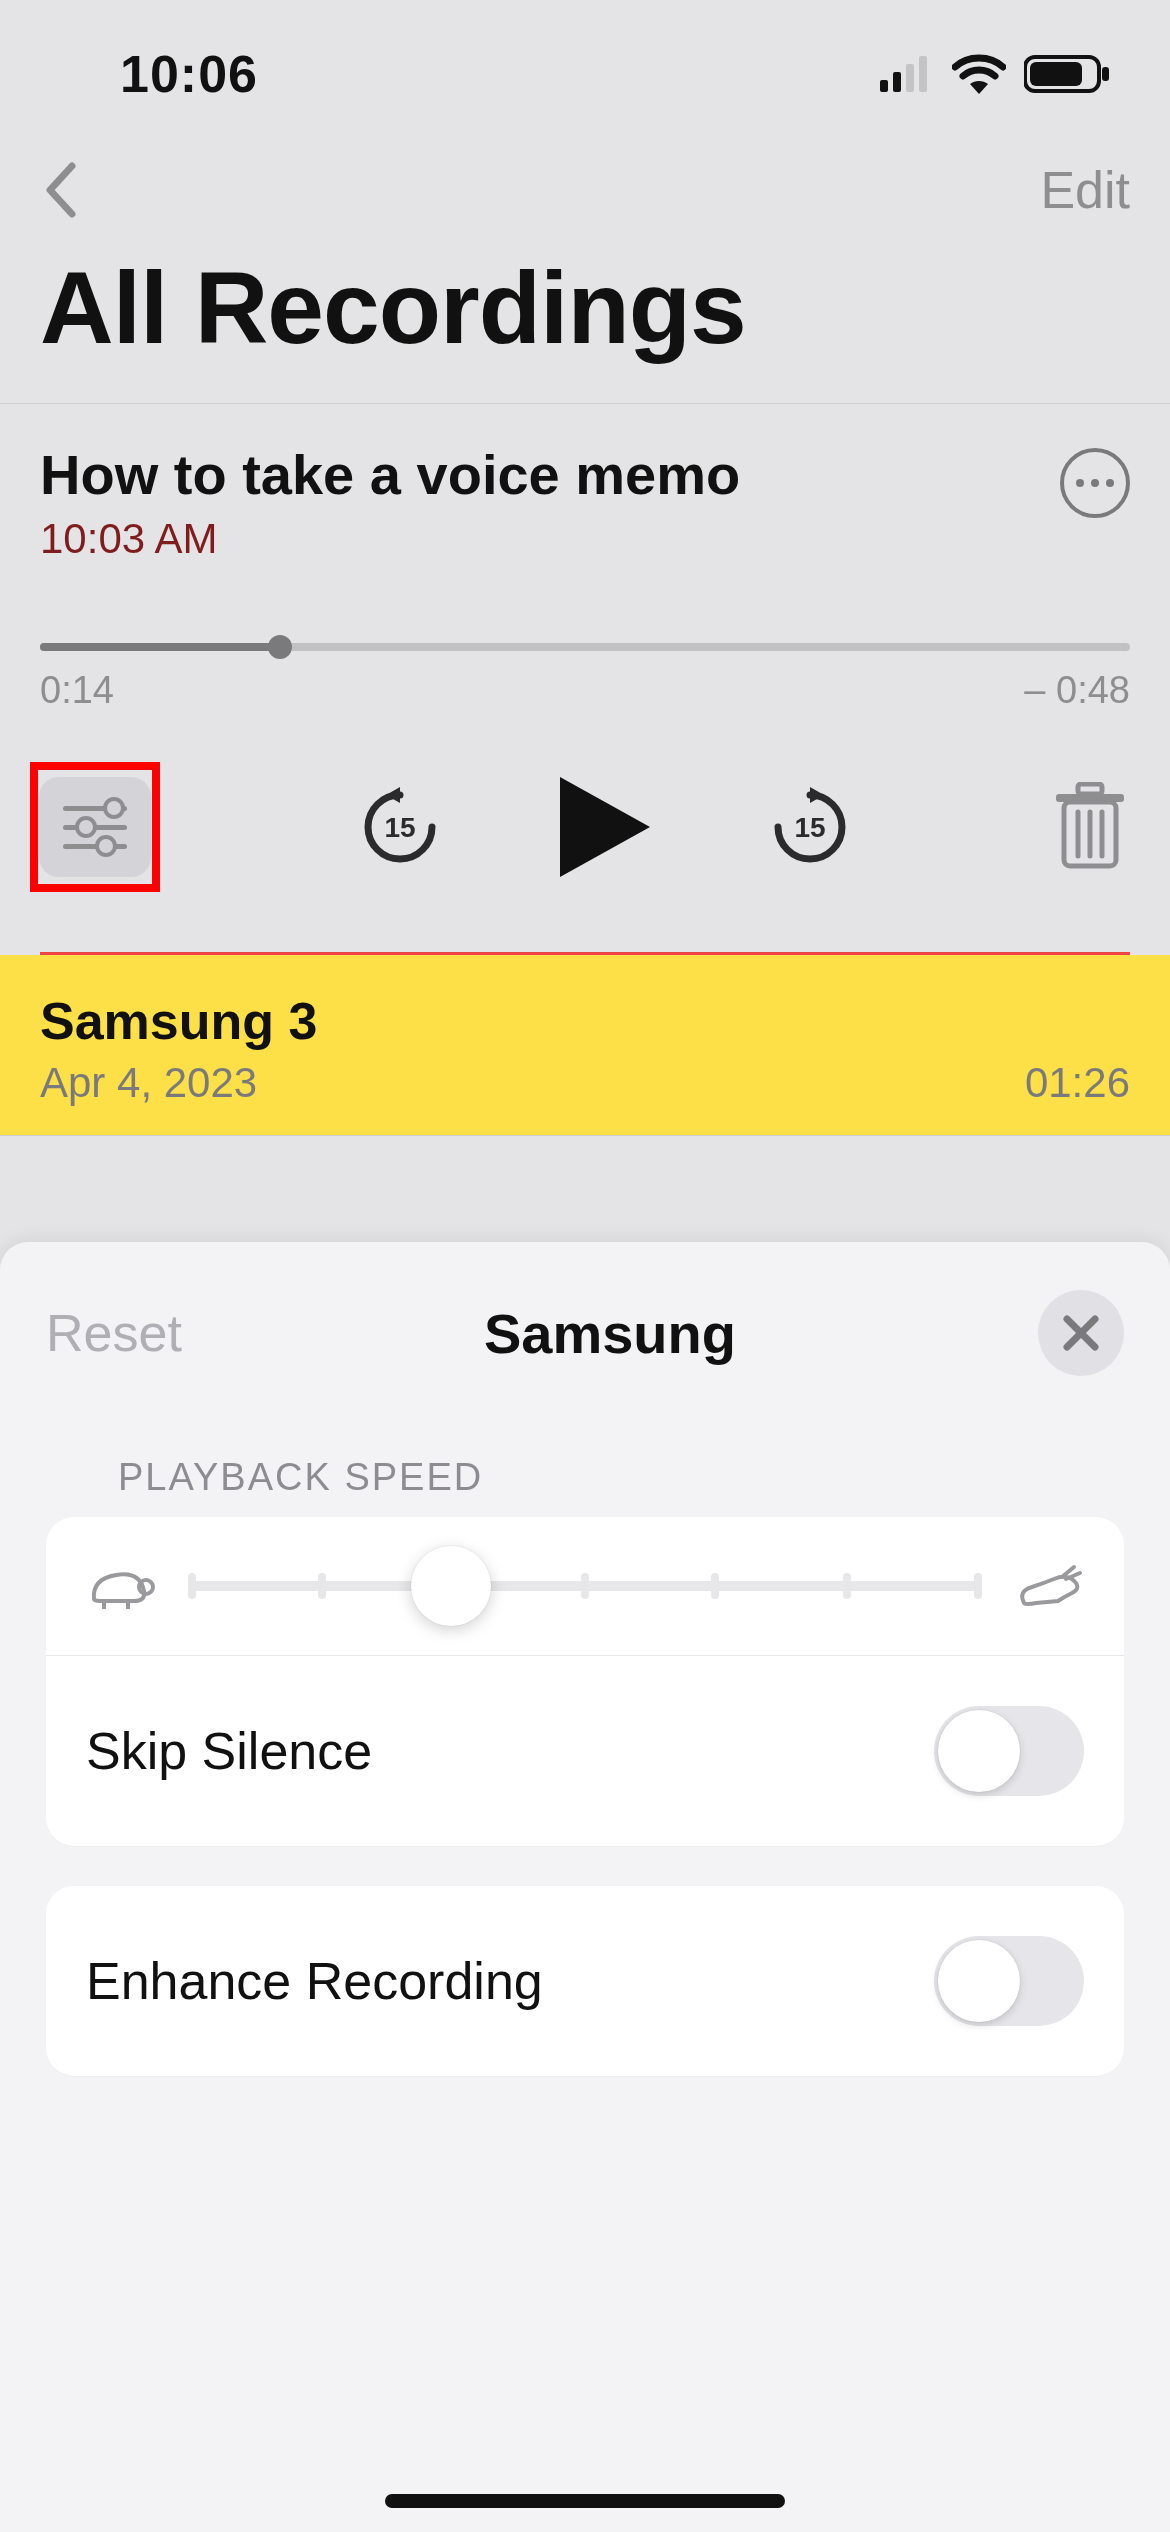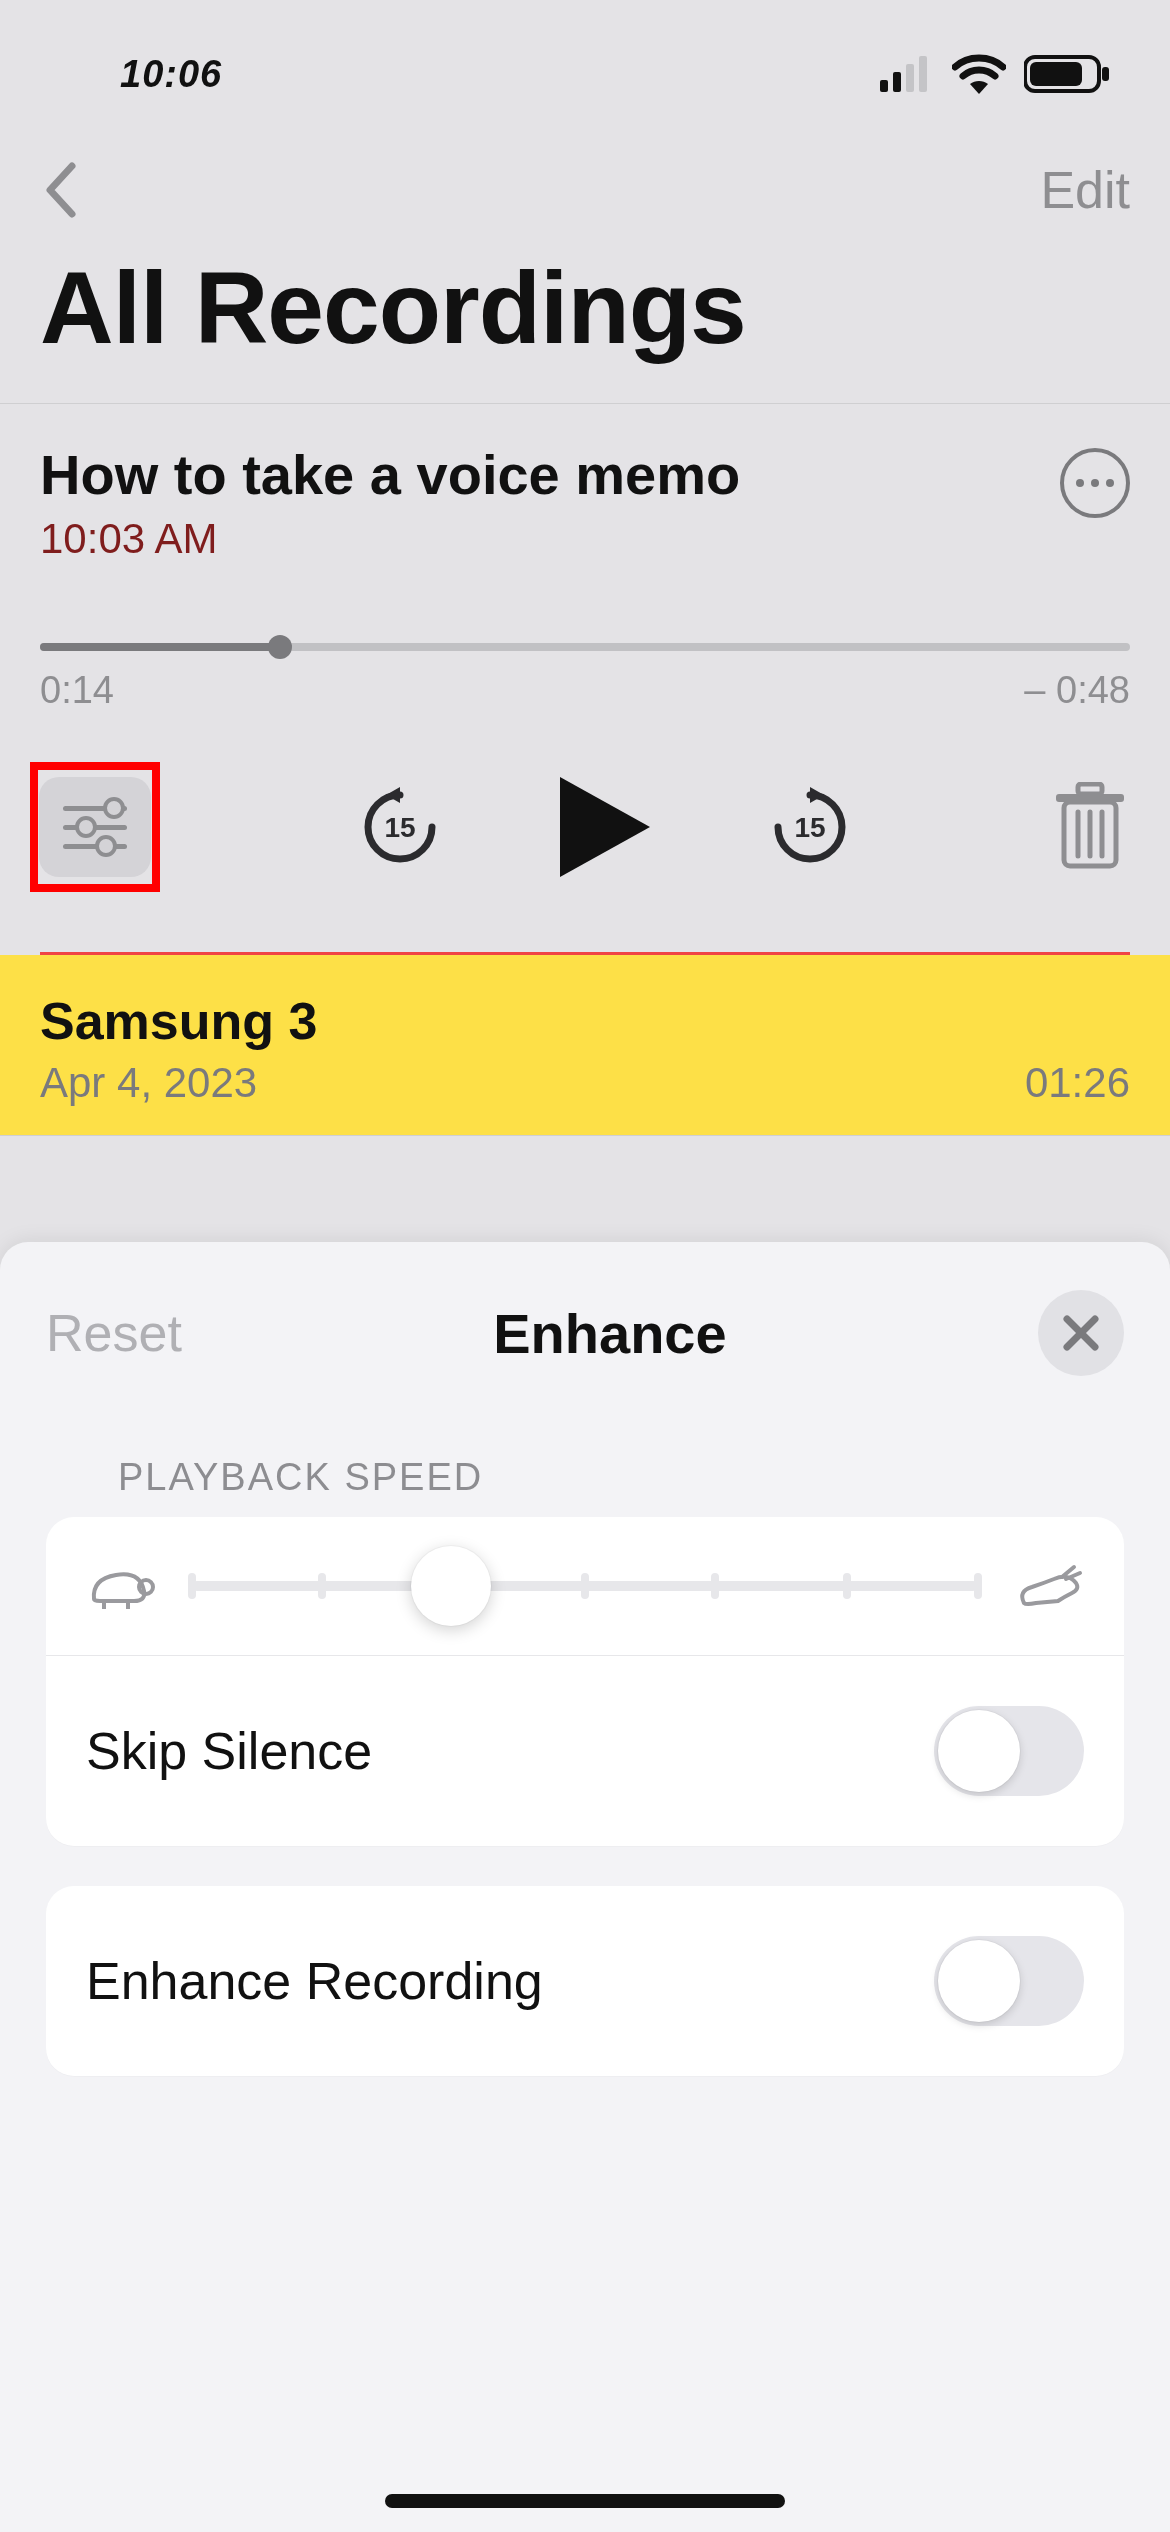--- a/index.html
+++ b/index.html
@@ -1,21 +1,21 @@
 <!DOCTYPE html>
 <html><head>
   <meta charset="utf-8">
   <style>
     * { box-sizing: border-box; margin: 0; padding: 0; }
     html, body { width: 1170px; height: 2532px; font-family: -apple-system, "Helvetica Neue", Helvetica, Arial, sans-serif; background: #e4e3e6; color: #111; }
     .screen { position: relative; width: 1170px; height: 2532px; background: #e4e3e6; overflow: hidden; }
 
     
     .statusbar { display: flex; align-items: center; justify-content: space-between; padding: 28px 50px 0 120px; height: 120px; }
-    .sb-time { font-size: 38px; font-weight: 600; letter-spacing: 1px; font-style: italic; }
+    .sb-time { font-size: 52px; font-weight: 600; letter-spacing: 1px; }
     .sb-icons { display: flex; align-items: center; gap: 18px; margin-right: 10px; }
 
     
     .navrow { display: flex; align-items: center; justify-content: space-between; padding: 40px 40px 30px 40px; }
     .back-chevron { width: 40px; height: 60px; }
     .edit-btn { font-size: 52px; color: #8e8e91; }
 
     
     .page-title { font-size: 102px; font-weight: 700; padding: 0 40px 36px 40px; letter-spacing: -1px; border-bottom: 1px solid #cfcfd1; }
 
@@ -185,21 +185,21 @@
     <div class="li-title">Samsung 3</div>
     <div class="li-sub">
       <span>Apr 4, 2023</span>
       <span>01:26</span>
     </div>
   </div>
 
   <div class="sheet">
     <div class="sheet-header">
       <div class="reset-btn">Reset</div>
-      <div class="sheet-title">Enhance</div>
+      <div class="sheet-title">Samsung</div>
       <div class="close-circle">
         <svg viewBox="0 0 40 40">
           <line x1="6" y1="6" x2="34" y2="34" stroke="#7a7a7d" stroke-width="7" stroke-linecap="round"></line>
           <line x1="34" y1="6" x2="6" y2="34" stroke="#7a7a7d" stroke-width="7" stroke-linecap="round"></line>
         </svg>
       </div>
     </div>
 
     <div class="section-label">PLAYBACK SPEED</div>
 

